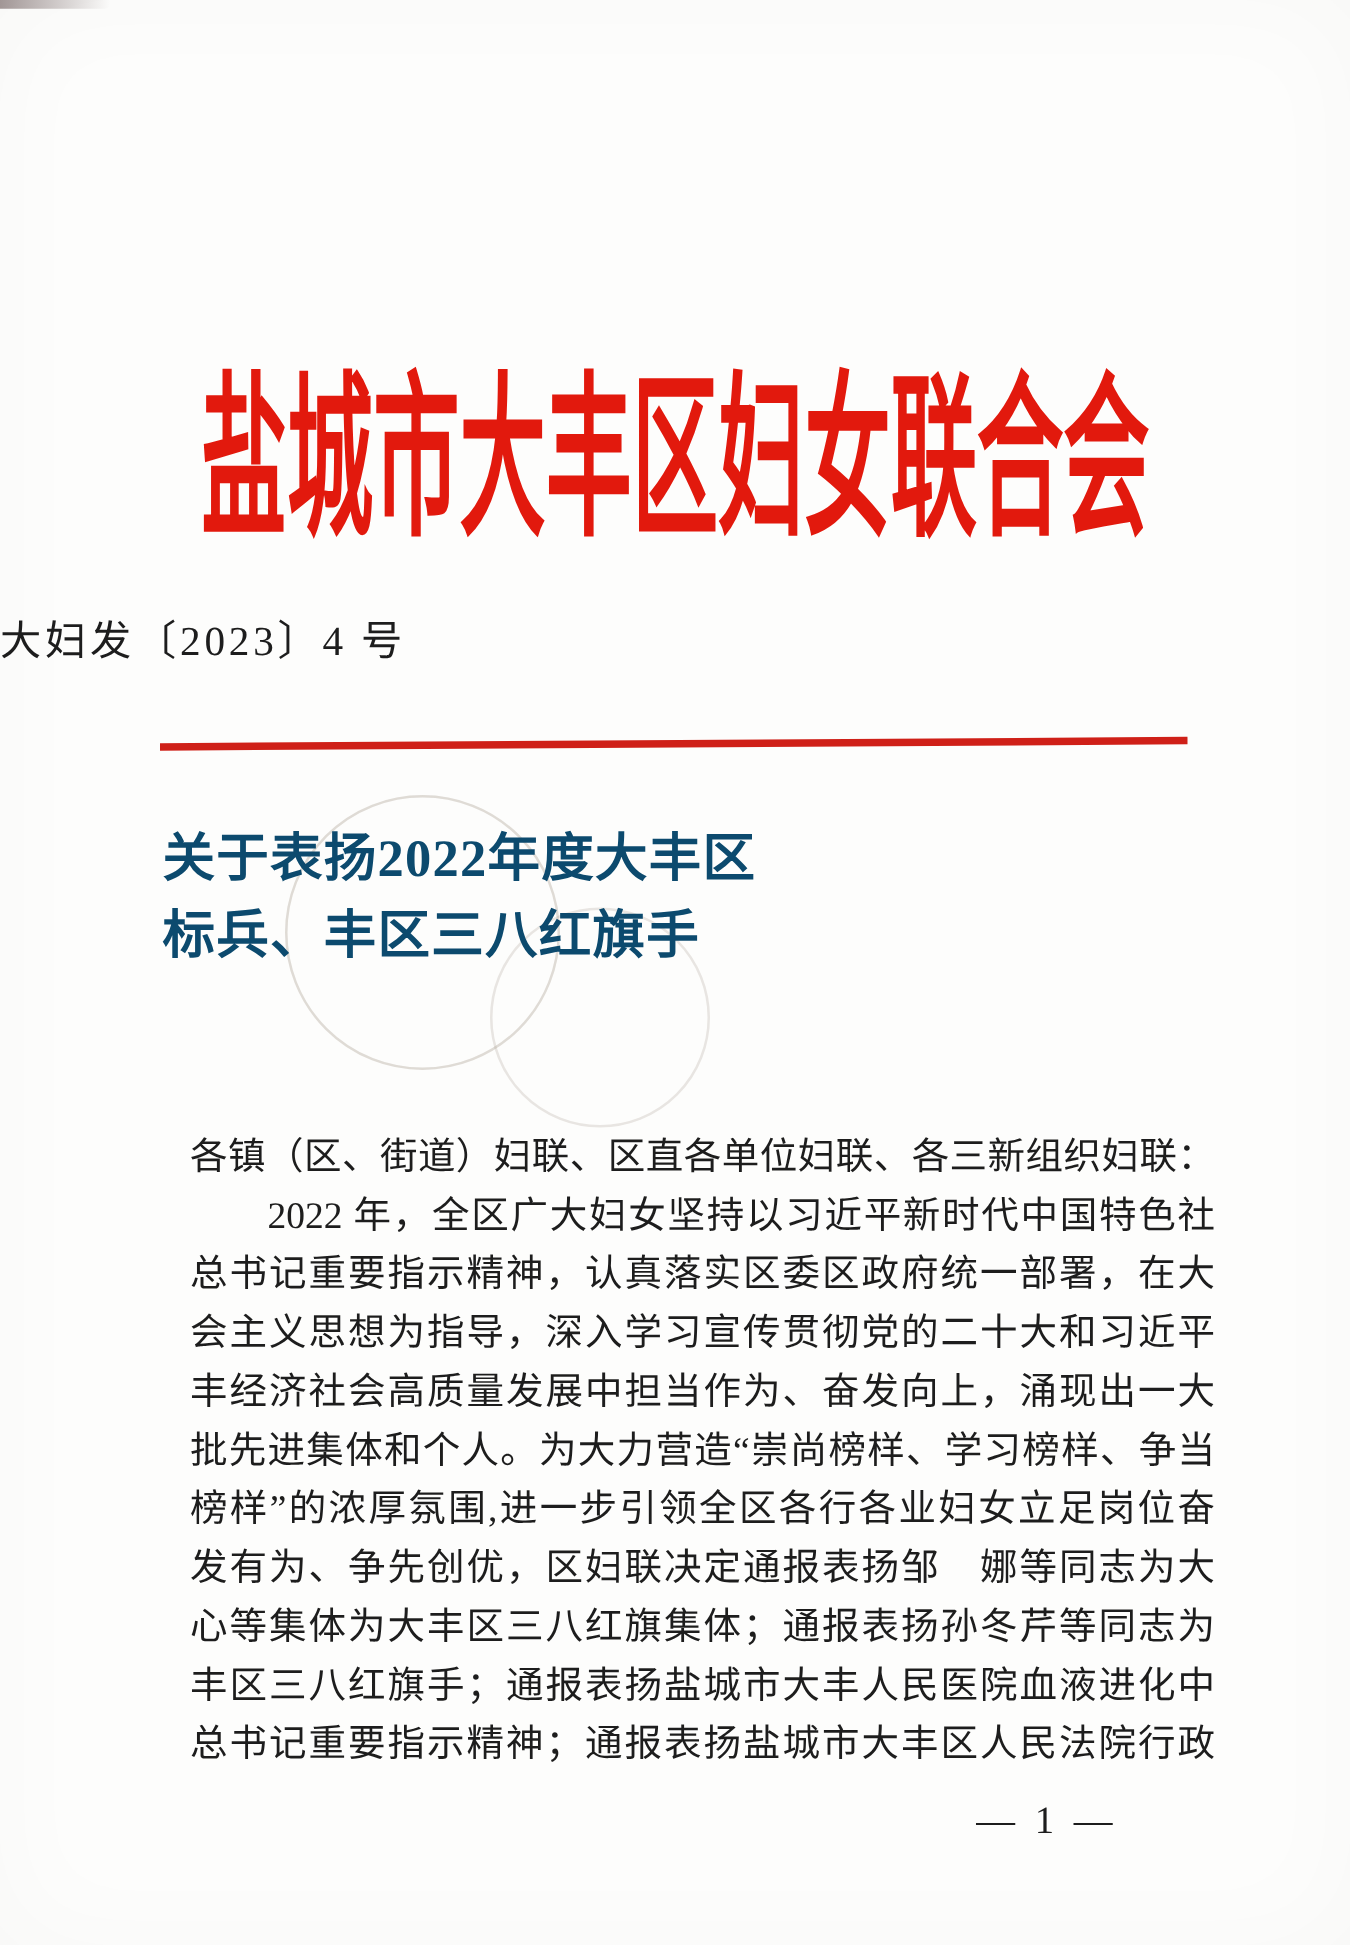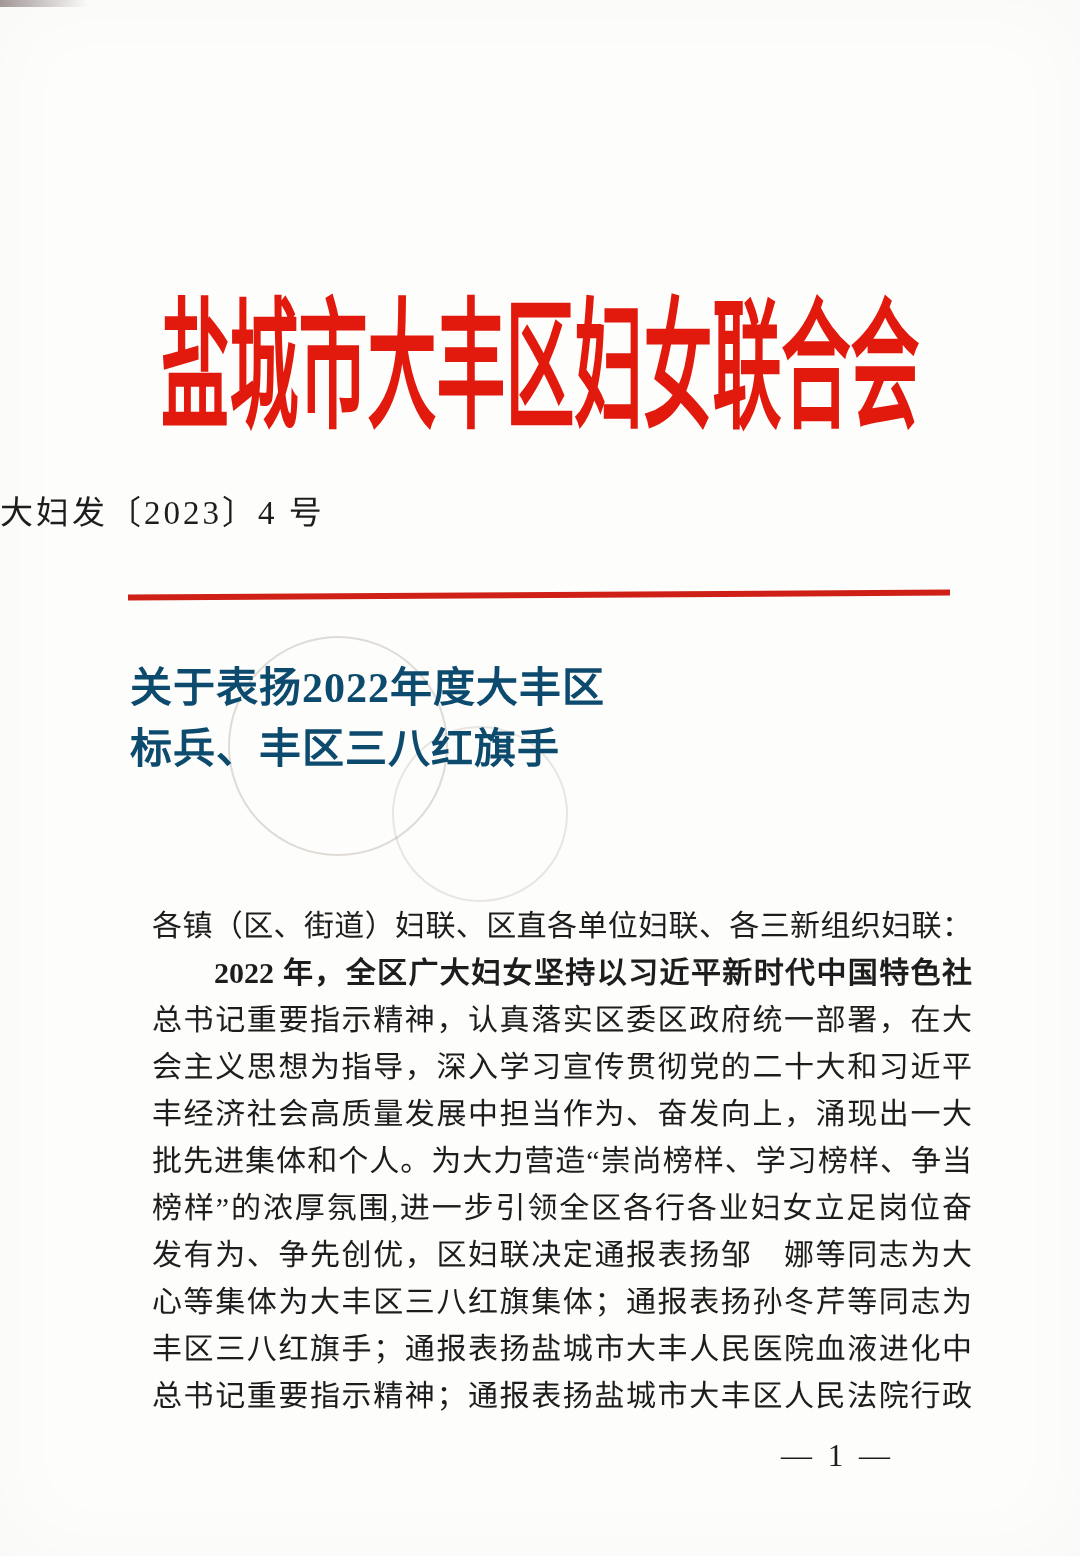--- a/index.html
+++ b/index.html
@@ -94,21 +94,20 @@
     margin-left: 22px;
   }
   .line {
     height: 47px;
     text-align: justify;
     text-align-last: justify;
     text-justify: inter-character;
   }
   .line.indent {
     padding-left: 62px;
-    font-weight: bold;
   }
   .page-number {
     position: absolute;
     top: 1438px;
     left: 0;
     width: 100%;
     box-sizing: border-box;
     padding-right: 186px;
     text-align: right;
     font-size: 31px;

